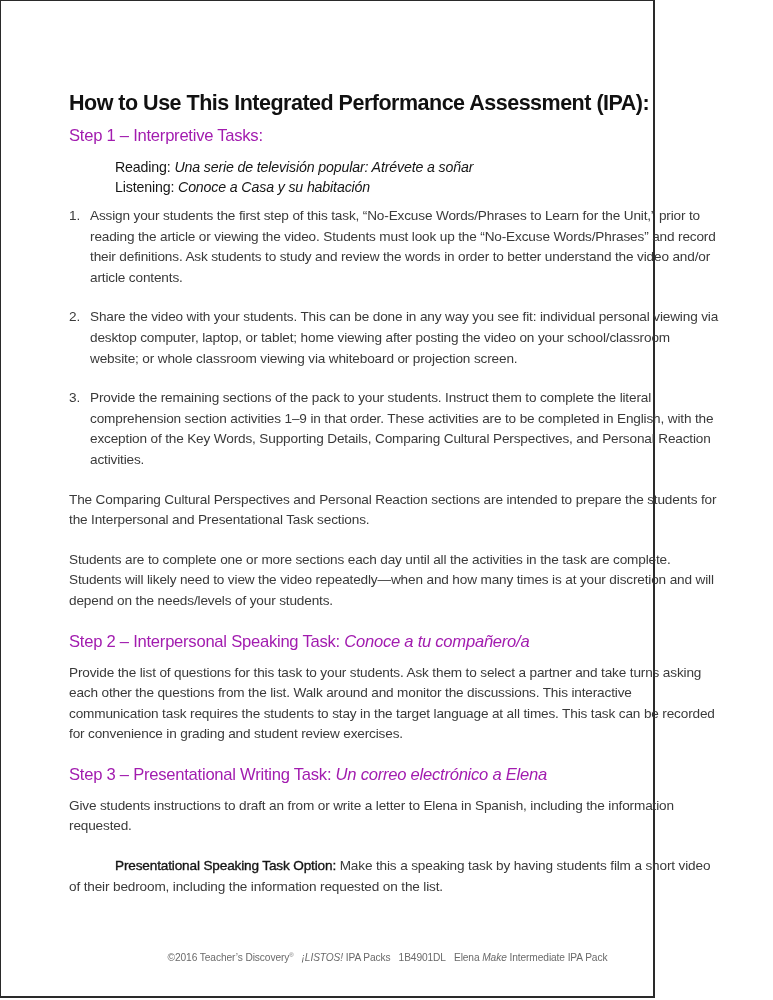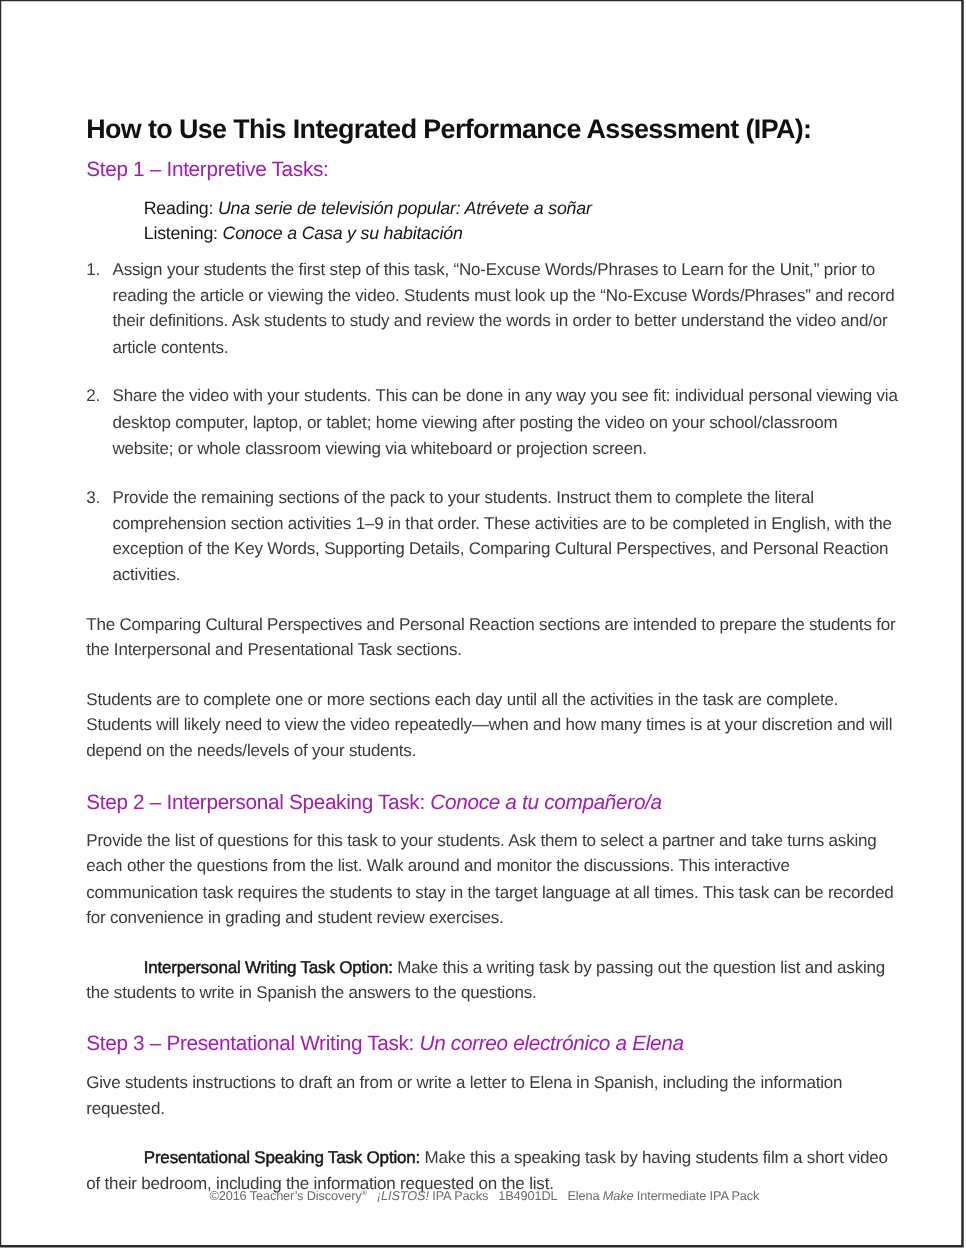--- a/index.html
+++ b/index.html
@@ -1,18 +1,18 @@
 <!DOCTYPE html>
 <html><head>
 <meta charset="utf-8">
 <style>
   html, body { margin: 0; padding: 0; background: #ffffff; }
   body { width: 773px; height: 1000px; position: relative; overflow: hidden; }
   .page {
-    position: absolute; left: 0; top: 0; width: 771px; height: 998px;
+    position: absolute; left: 0; top: 0; width: 655px; height: 998px;
     border: 1px solid #2a2a2a; border-right-width: 2px; border-bottom-width: 2px;
     box-sizing: border-box; background: #fff;
   }
   .content {
     position: absolute; left: 68px; top: 89px; width: 650px;
     font-family: "Liberation Sans", sans-serif; color: #3a3a3a;
     font-size: 13.6px; line-height: 20.6px; letter-spacing: -0.15px;
   }
   h1 {
     margin: 0; font-size: 21.5px; line-height: 26px; font-weight: bold; color: #111;
@@ -76,23 +76,20 @@
       </li>
     </ol>
 
     <p class="para">The Comparing Cultural Perspectives and Personal Reaction sections are intended to prepare the students for the Interpersonal and Presentational Task sections.</p>
     <p class="para">Students are to complete one or more sections each day until all the activities in the task are complete. Students will likely need to view the video repeatedly—when and how many times is at your discretion and will depend on the needs/levels of your students.</p>
 
     <h2 class="step2-h">
       <span>Step 2 – Interpersonal Speaking Task: </span><em>Conoce a tu compañero/a</em>
     </h2>
     <p class="para">Provide the list of questions for this task to your students. Ask them to select a partner and take turns asking each other the questions from the list. Walk around and monitor the discussions. This interactive communication task requires the students to stay in the target language at all times. This task can be recorded for convenience in grading and student review exercises.</p>
-    <p class="option">
-      <span class="lbl">Interpersonal Writing Task Option:</span><span> Make this a writing task by passing out the question list and asking the students to write in Spanish the answers to the questions.</span>
-    </p>
 
     <h2 class="step3-h">
       <span>Step 3 – Presentational Writing Task: </span><em>Un correo electrónico a Elena</em>
     </h2>
     <p class="para">Give students instructions to draft an from or write a letter to Elena in Spanish, including the information requested.</p>
     <p class="option">
       <span class="lbl">Presentational Speaking Task Option:</span><span> Make this a speaking task by having students film a short video of their bedroom, including the information requested on the list.</span>
     </p>
   </div>
 

